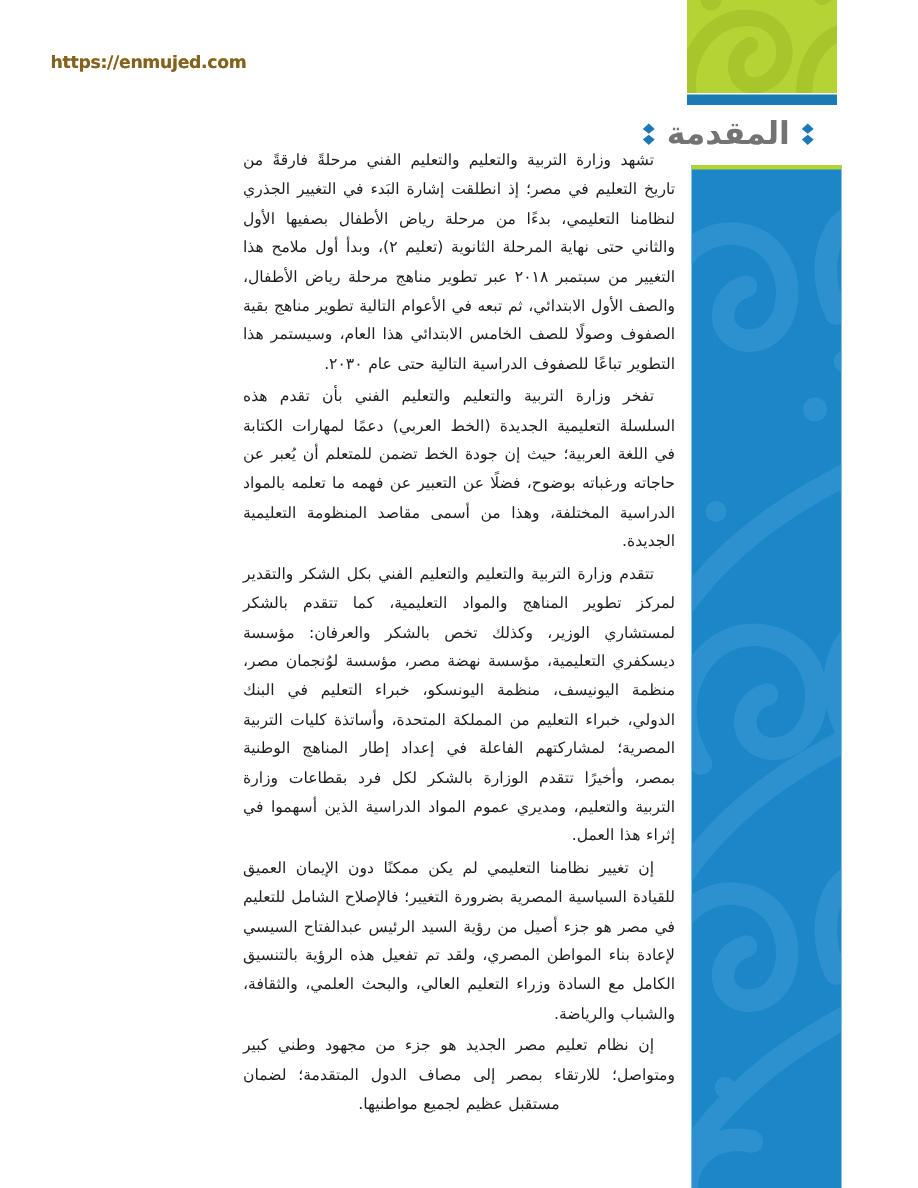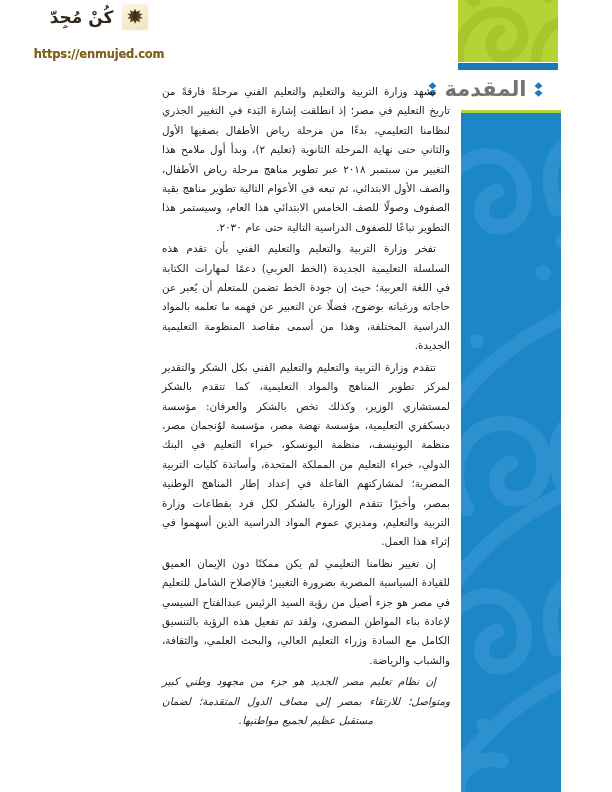--- a/index.html
+++ b/index.html
@@ -145,57 +145,46 @@
     top: 3px;
     width: 170px;
     height: 720px;
     opacity: .40;
   }
 
   
   .content {
     position: absolute;
     right: 162px;
-    top: 82px;
+    top: 98px;
     width: 288px;
     direction: rtl;
     text-align: justify;
     text-align-last: right;
     margin-left: 44px;
   }
   .content p {
     margin: 0 0 2px 0;
     font-family: "DejaVu Sans", "Liberation Sans", sans-serif;
     font-size: 10.4px;
     line-height: 19.4px;
     color: #1d1d1d;
     text-indent: 14px;
     word-spacing: 0.4px;
   }
   .content p.last-center {
     text-align-last: center;
-    font-style: italic;
   }
 </style>
 </head>
 <body>
 
 <div class="page">
 
   <div class="watermark">
-    <div class="wm-row">
-      <span class="wm-arabic">كُنْ مُجِدّ</span>
-      <span class="wm-emblem">
-        <svg width="22" height="22" viewBox="0 0 24 24" aria-hidden="true">
-          <path d="M12 3 L13.6 6.2 L17.6 4.6 L16.3 8.2 L20.4 8.6 L17.2 11 L20.4 13.6 L16.3 14 L17.6 17.6 L13.6 16 L12 19.4 L10.4 16 L6.4 17.6 L7.7 14 L3.6 13.6 L6.8 11 L3.6 8.6 L7.7 8.2 L6.4 4.6 L10.4 6.2 Z" fill="#4a3511"></path>
-          <ellipse cx="12" cy="11.4" rx="2.1" ry="3.4" fill="#2e2109"></ellipse>
-          <circle cx="12" cy="7.2" r="1.5" fill="#2e2109"></circle>
-        </svg>
-      </span>
-    </div>
     <div class="wm-url">https://enmujed.com</div>
   </div>
 
   <div class="side-col">
 
     <div class="side-green">
       <svg class="calig" viewBox="0 0 140 120" aria-hidden="true">
         <g fill="none" stroke="#9dbd24" stroke-width="11" stroke-linecap="round">
           <path d="M18 96 C6 70 26 34 56 36 C84 38 86 72 64 80 C46 86 40 62 56 54"></path>
           <path d="M96 104 C84 76 102 40 128 46"></path>

